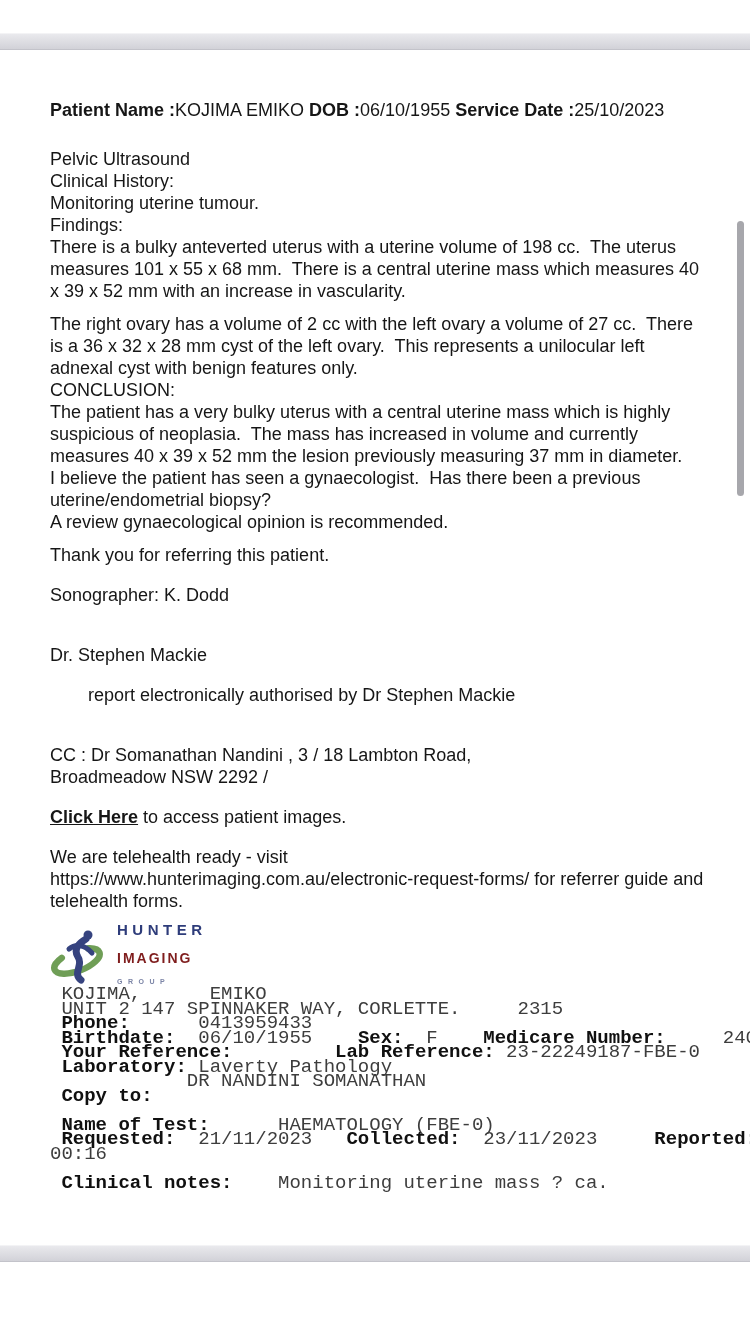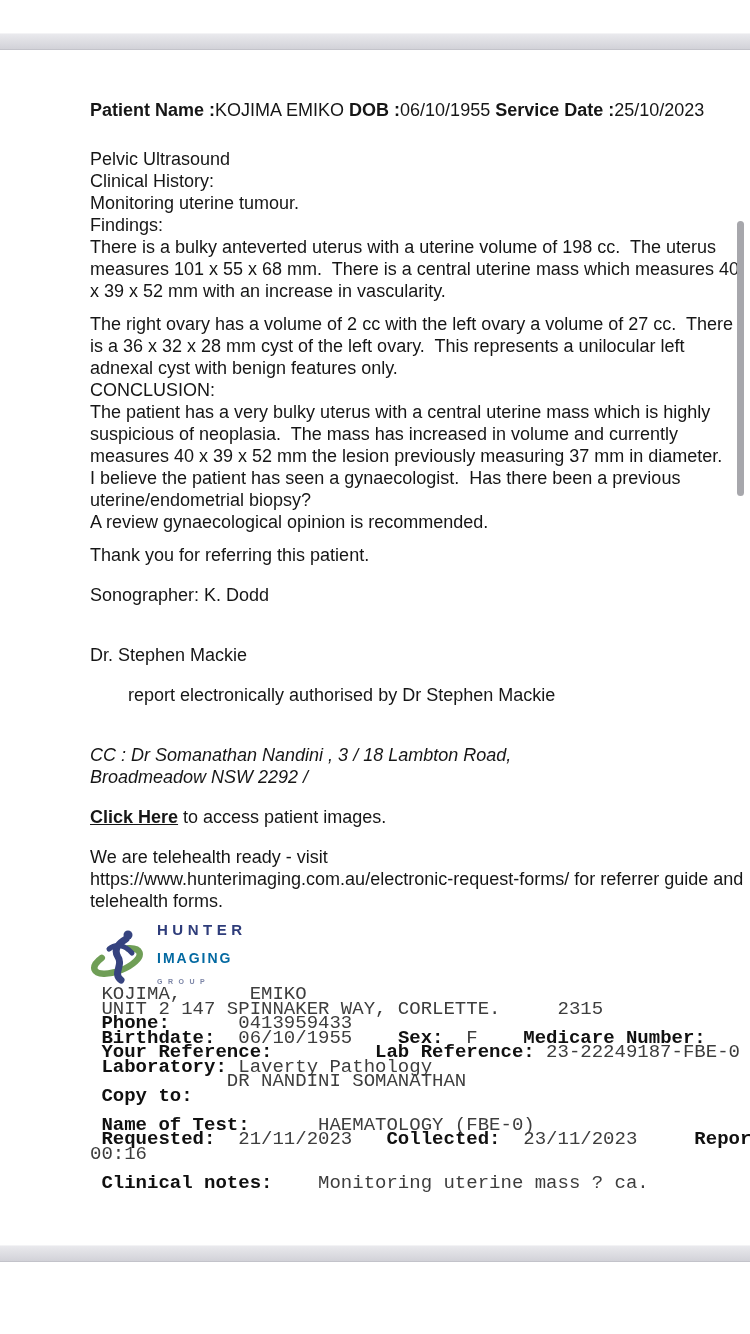--- a/index.html
+++ b/index.html
@@ -7,39 +7,39 @@
   body{
     width:750px;height:1334px;position:relative;overflow:hidden;
     background:#ffffff;color:#161616;
     font-family:"Liberation Sans", sans-serif;
   }
   .edge-bar{position:absolute;left:0;width:750px;height:17px;box-sizing:border-box;
     background:linear-gradient(#e9e9ed,#d2d2d8);
     border-top:1px solid #f3f3f5;border-bottom:1px solid #c3c3ca;}
   .edge-bar.top{top:33px;}
   .edge-bar.bottom{top:1245px;}
-  .page{position:absolute;top:50px;left:0;width:598px;padding-left:40px;}
+  .page{position:absolute;top:50px;left:0;width:598px;}
   .content{padding:49px 8px 0 50px;font-size:18px;line-height:22px;}
   .pre{white-space:pre;}
   .b{font-weight:bold;}
   .u{text-decoration:underline;}
   .patient-line{white-space:pre;}
   .p-findings{margin-top:27px;}
   .p-assessment{margin-top:11px;}
   .p-thanks{margin-top:11px;}
   .p-sono{margin-top:18px;}
   .p-doctor{margin-top:38px;}
   .p-auth{margin-top:18px;margin-left:38px;}
-  .p-cc{margin-top:38px;font-style:italic;}
+  .p-cc{margin-top:38px;}
   .p-click{margin-top:18px;}
   .p-tele{margin-top:18px;}
   .logo-row{margin-top:15px;height:58px;display:flex;align-items:center;gap:7px;}
   .logo-text{display:flex;flex-direction:column;justify-content:center;}
   .lt1{font-size:15px;font-weight:bold;letter-spacing:4.5px;color:#2e3c7a;}
-  .lt2{font-size:14px;font-weight:bold;letter-spacing:2px;color:#0369a1;margin-top:6px;}
+  .lt2{font-size:14px;font-weight:bold;letter-spacing:2px;color:#7f1d1d;margin-top:6px;}
   .lt3{font-size:7px;font-weight:bold;letter-spacing:5.5px;color:#7b84a6;margin-top:2px;}
   .lab{margin-top:2px;font-family:"Liberation Mono", monospace;font-size:19px;line-height:14.5px;color:#3d3d3d;}
   .mono-line{white-space:pre;min-height:14.5px;}
   .mono-line .b{color:#101010;}
   .scroll-thumb{position:absolute;right:6px;top:221px;width:7px;height:275px;
     background:#a7a7ac;border-radius:3.5px;}
 </style>
 </head>
 <body>
 

